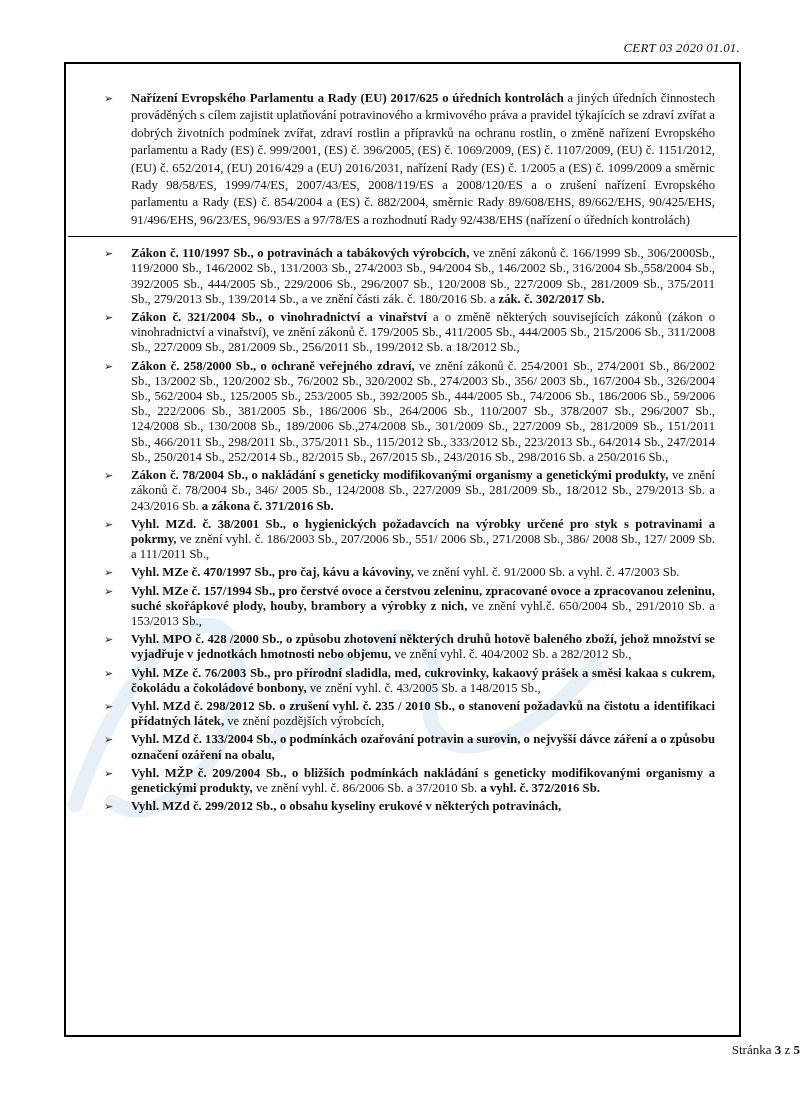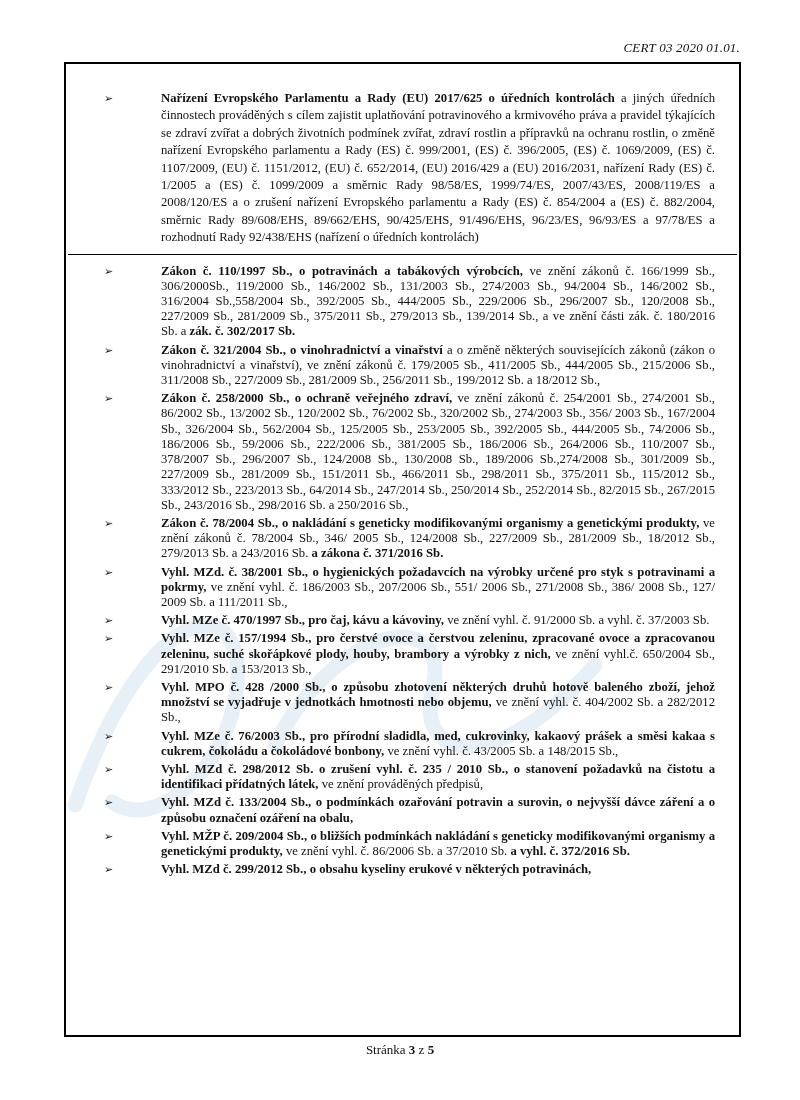--- a/index.html
+++ b/index.html
@@ -31,32 +31,32 @@
     font-size:12.7px;
     line-height:15.2px;
     text-align:justify;
   }
   .item .bullet {
     flex:0 0 27px;
     font-size:11px;
     line-height:inherit;
     font-family:"DejaVu Sans", sans-serif;
   }
-  .item .text { flex:1;margin-left:30px; }
+  .item .text { flex:1; }
   .item.first { line-height:17.4px; margin-bottom:4px; }
   .b { font-weight:bold; }
 
   .divider {
     border-top:1.6px solid #000;
     margin:7px -22px 9px -36px;
   }
 
   .footer {
     position:absolute; top:1042px; left:0; width:100%;
-    text-align:center; font-size:13px;
+    text-align:right; font-size:13px;
   }
   .footer b { font-weight:bold; }
 
   .watermark {
     position:absolute; left:30px; top:540px;
     opacity:.28; pointer-events:none;
   }
 </style>
 </head>
 <body>
@@ -91,37 +91,37 @@
         <div class="item">
           <span class="bullet">➢</span>
           <div class="text"><span class="b">Zákon č. 78/2004 Sb., o nakládání s geneticky modifikovanými organismy a genetickými produkty,</span><span> ve znění zákonů č. 78/2004 Sb., 346/ 2005 Sb., 124/2008 Sb., 227/2009 Sb., 281/2009 Sb., 18/2012 Sb., 279/2013 Sb. a 243/2016 Sb. </span><span class="b">a zákona č. 371/2016 Sb.</span></div>
         </div>
         <div class="item">
           <span class="bullet">➢</span>
           <div class="text"><span class="b">Vyhl. MZd. č. 38/2001 Sb., o hygienických požadavcích na výrobky určené pro styk s potravinami a pokrmy,</span><span> ve znění vyhl. č. 186/2003 Sb., 207/2006 Sb., 551/ 2006 Sb., 271/2008 Sb., 386/ 2008 Sb., 127/ 2009 Sb. a 111/2011 Sb.,</span></div>
         </div>
         <div class="item">
           <span class="bullet">➢</span>
-          <div class="text"><span class="b">Vyhl. MZe č. 470/1997 Sb., pro čaj, kávu a kávoviny,</span><span> ve znění vyhl. č. 91/2000 Sb. a vyhl. č. 37/2003 Sb.</span></div>
+          <div class="text"><span class="b">Vyhl. MZe č. 470/1997 Sb., pro čaj, kávu a kávoviny,</span><span> ve znění vyhl. č. 91/2000 Sb. a vyhl. č. 47/2003 Sb.</span></div>
         </div>
         <div class="item">
           <span class="bullet">➢</span>
           <div class="text"><span class="b">Vyhl. MZe č. 157/1994 Sb., pro čerstvé ovoce a čerstvou zeleninu, zpracované ovoce a zpracovanou zeleninu, suché skořápkové plody, houby, brambory a výrobky z nich,</span><span> ve znění vyhl.č. 650/2004 Sb., 291/2010 Sb. a 153/2013 Sb.,</span></div>
         </div>
         <div class="item">
           <span class="bullet">➢</span>
           <div class="text"><span class="b">Vyhl. MPO č. 428 /2000 Sb., o způsobu zhotovení některých druhů hotově baleného zboží, jehož množství se vyjadřuje v jednotkách hmotnosti nebo objemu,</span><span> ve znění vyhl. č. 404/2002 Sb. a 282/2012 Sb.,</span></div>
         </div>
         <div class="item">
           <span class="bullet">➢</span>
           <div class="text"><span class="b">Vyhl. MZe č. 76/2003 Sb., pro přírodní sladidla, med, cukrovinky, kakaový prášek a směsi kakaa s cukrem, čokoládu a čokoládové bonbony,</span><span> ve znění vyhl. č. 43/2005 Sb. a 148/2015 Sb.,</span></div>
         </div>
         <div class="item">
           <span class="bullet">➢</span>
-          <div class="text"><span class="b">Vyhl. MZd č. 298/2012 Sb. o zrušení vyhl. č. 235 / 2010 Sb., o stanovení požadavků na čistotu a identifikaci přídatných látek,</span><span> ve znění prováděných předpisů,</span></div>
+          <div class="text"><span class="b">Vyhl. MZd č. 298/2012 Sb. o zrušení vyhl. č. 235 / 2010 Sb., o stanovení požadavků na čistotu a identifikaci přídatných látek,</span><span> ve znění pozdějších výrobcích,</span></div>
         </div>
         <div class="item">
           <span class="bullet">➢</span>
           <div class="text"><span class="b">Vyhl. MZd č. 133/2004 Sb., o podmínkách ozařování potravin a surovin, o nejvyšší dávce záření a o způsobu označení ozáření na obalu,</span></div>
         </div>
         <div class="item">
           <span class="bullet">➢</span>
           <div class="text"><span class="b">Vyhl. MŽP č. 209/2004 Sb., o bližších podmínkách nakládání s geneticky modifikovanými organismy a genetickými produkty,</span><span> ve znění vyhl. č. 86/2006 Sb. a 37/2010 Sb. </span><span class="b">a vyhl. č. 372/2016 Sb.</span></div>
         </div>
         <div class="item">

